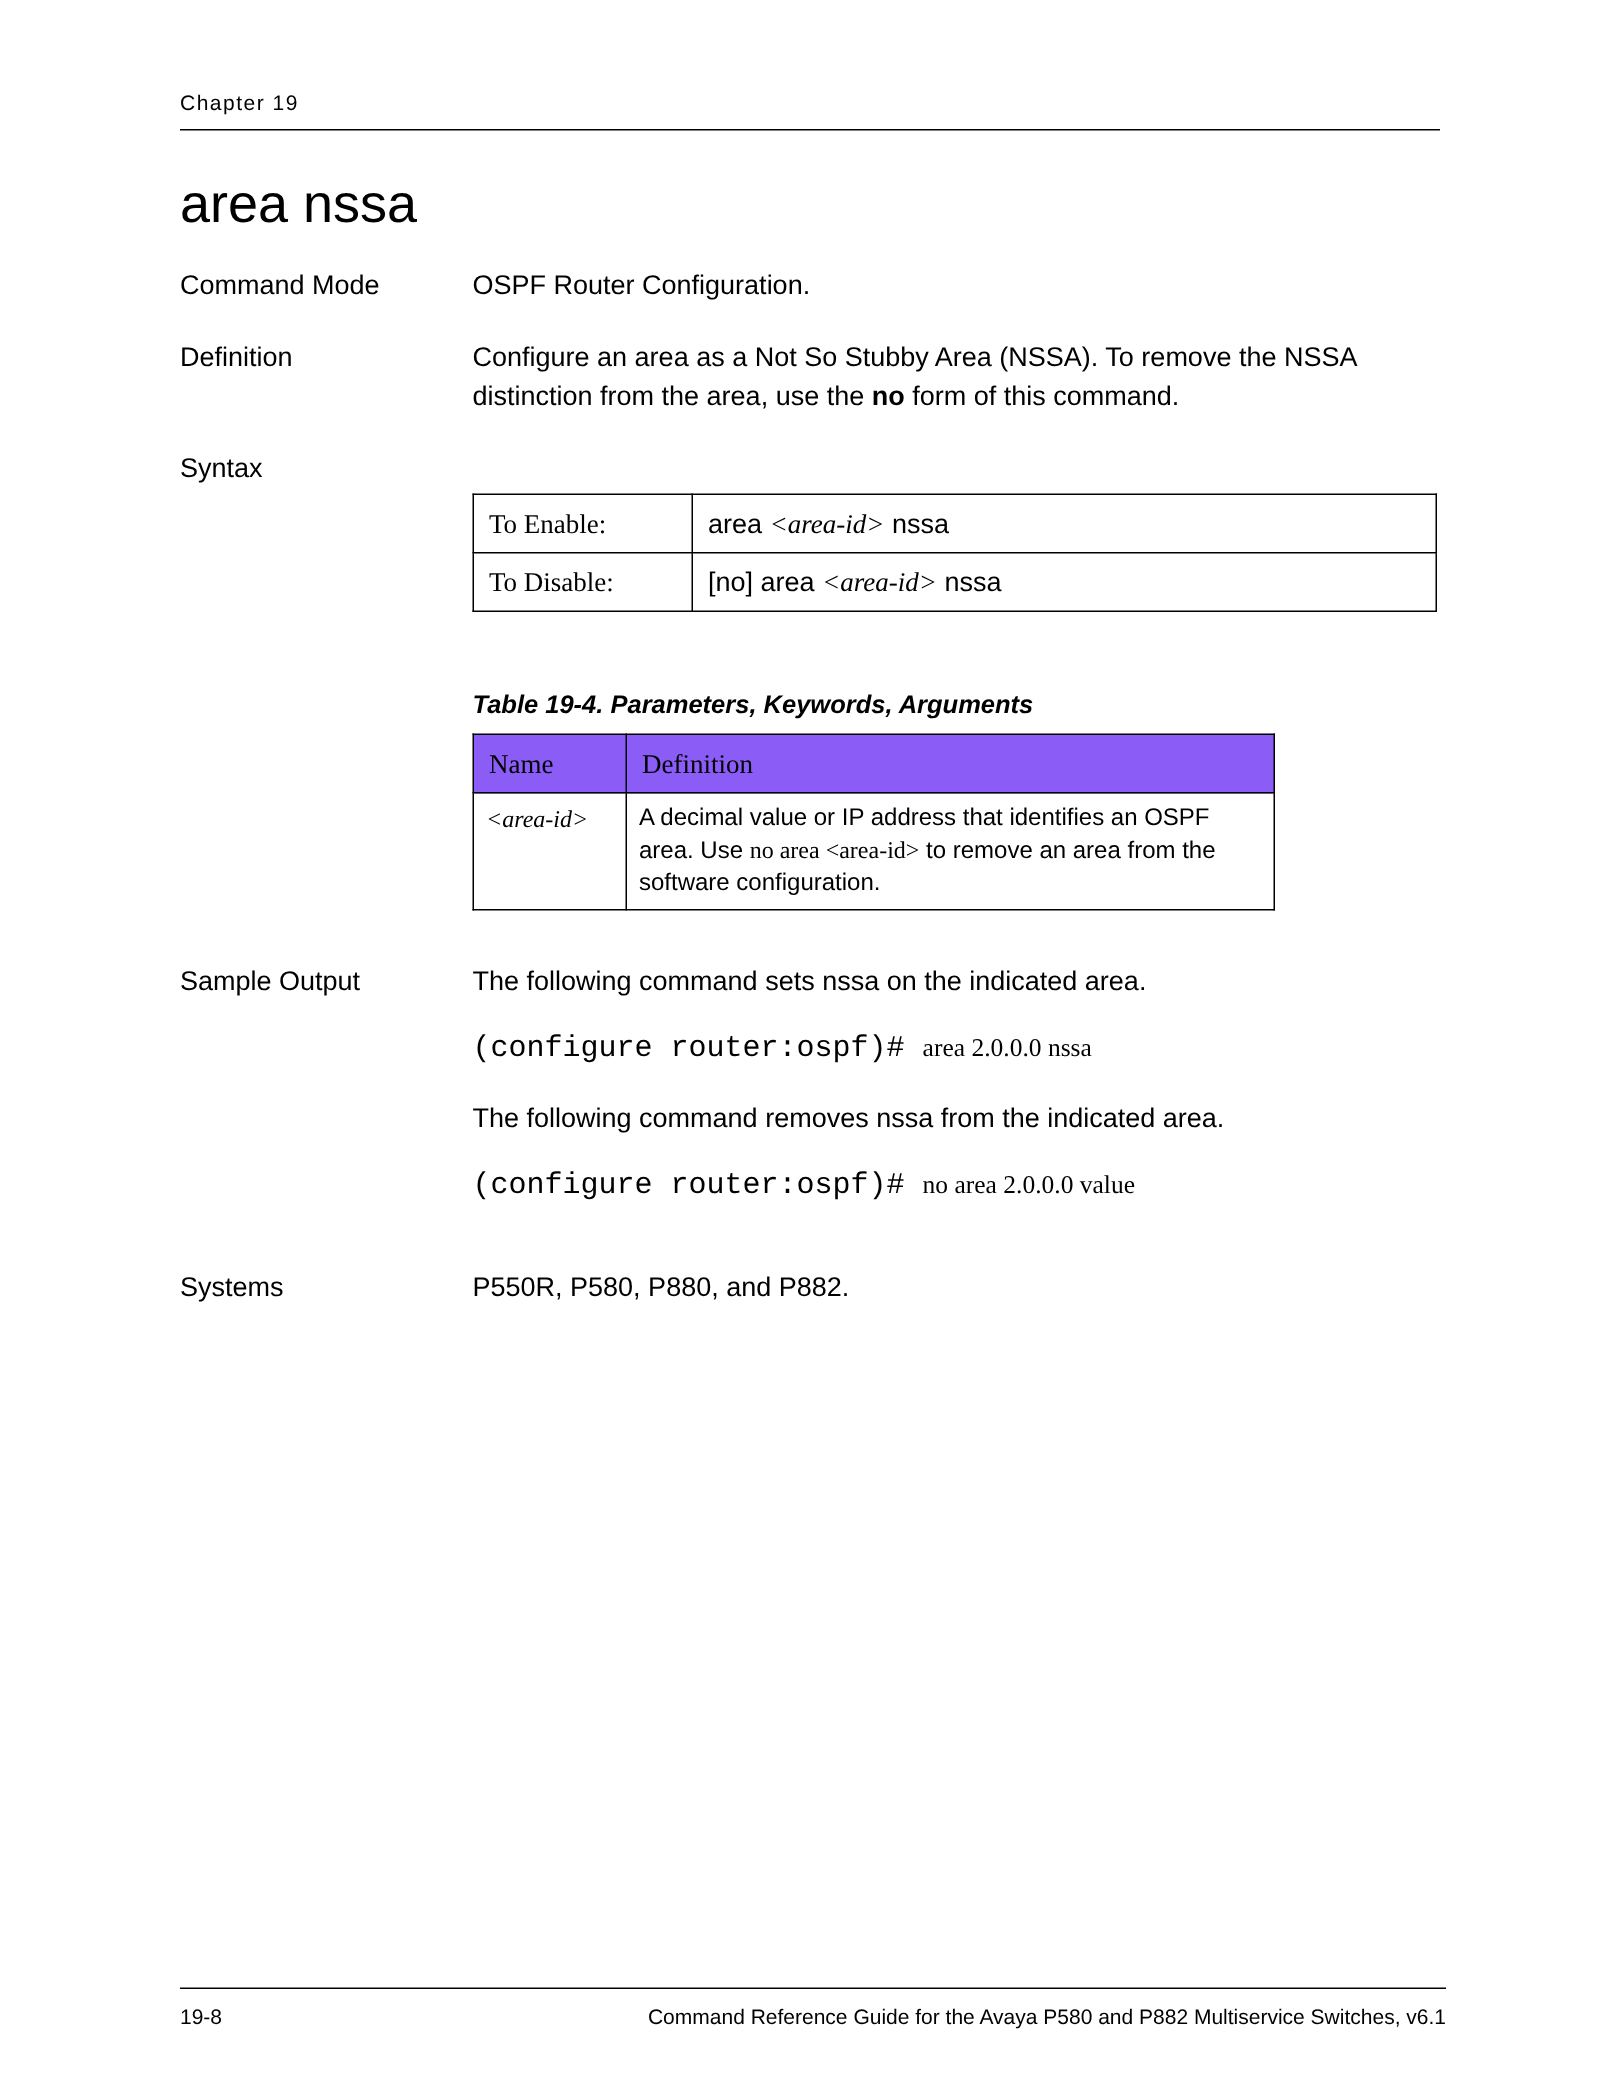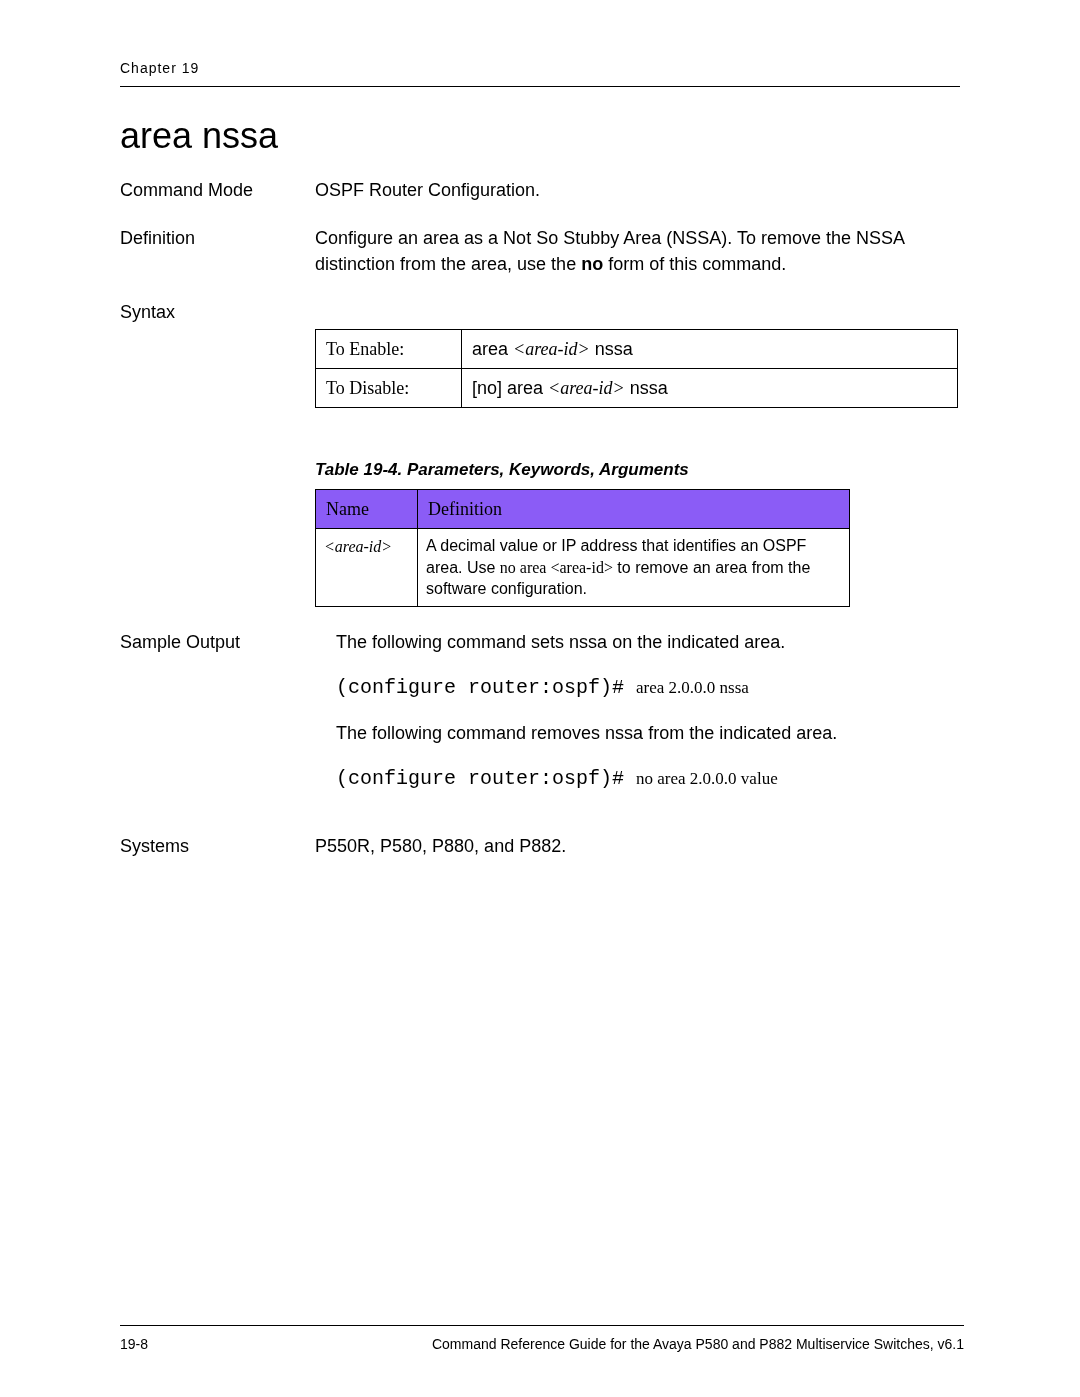--- a/index.html
+++ b/index.html
@@ -185,21 +185,21 @@
           <td>&lt;area-id&gt;</td>
           <td>
             <span>A decimal value or IP address that identifies an OSPF area. Use </span><span class="serif">no area &lt;area-id&gt;</span><span> to remove an area from the software configuration.</span>
           </td>
         </tr>
       </tbody>
         </table>
     </div>
   </div>
 
-  <div class="row" style="margin-top:22px;gap:21px;">
+  <div class="row" style="margin-top:34px;">
     <div class="label-col">Sample Output</div>
     <div class="content-col">
       <div>The following command sets nssa on the indicated area.</div>
       <div class="code-line">
         <span class="mono">(configure router:ospf)# </span><span class="serif">area 2.0.0.0 nssa</span>
       </div>
       <div>The following command removes nssa from the indicated area.</div>
       <div class="code-line">
         <span class="mono">(configure router:ospf)# </span><span class="serif">no area 2.0.0.0 value</span>
       </div>

